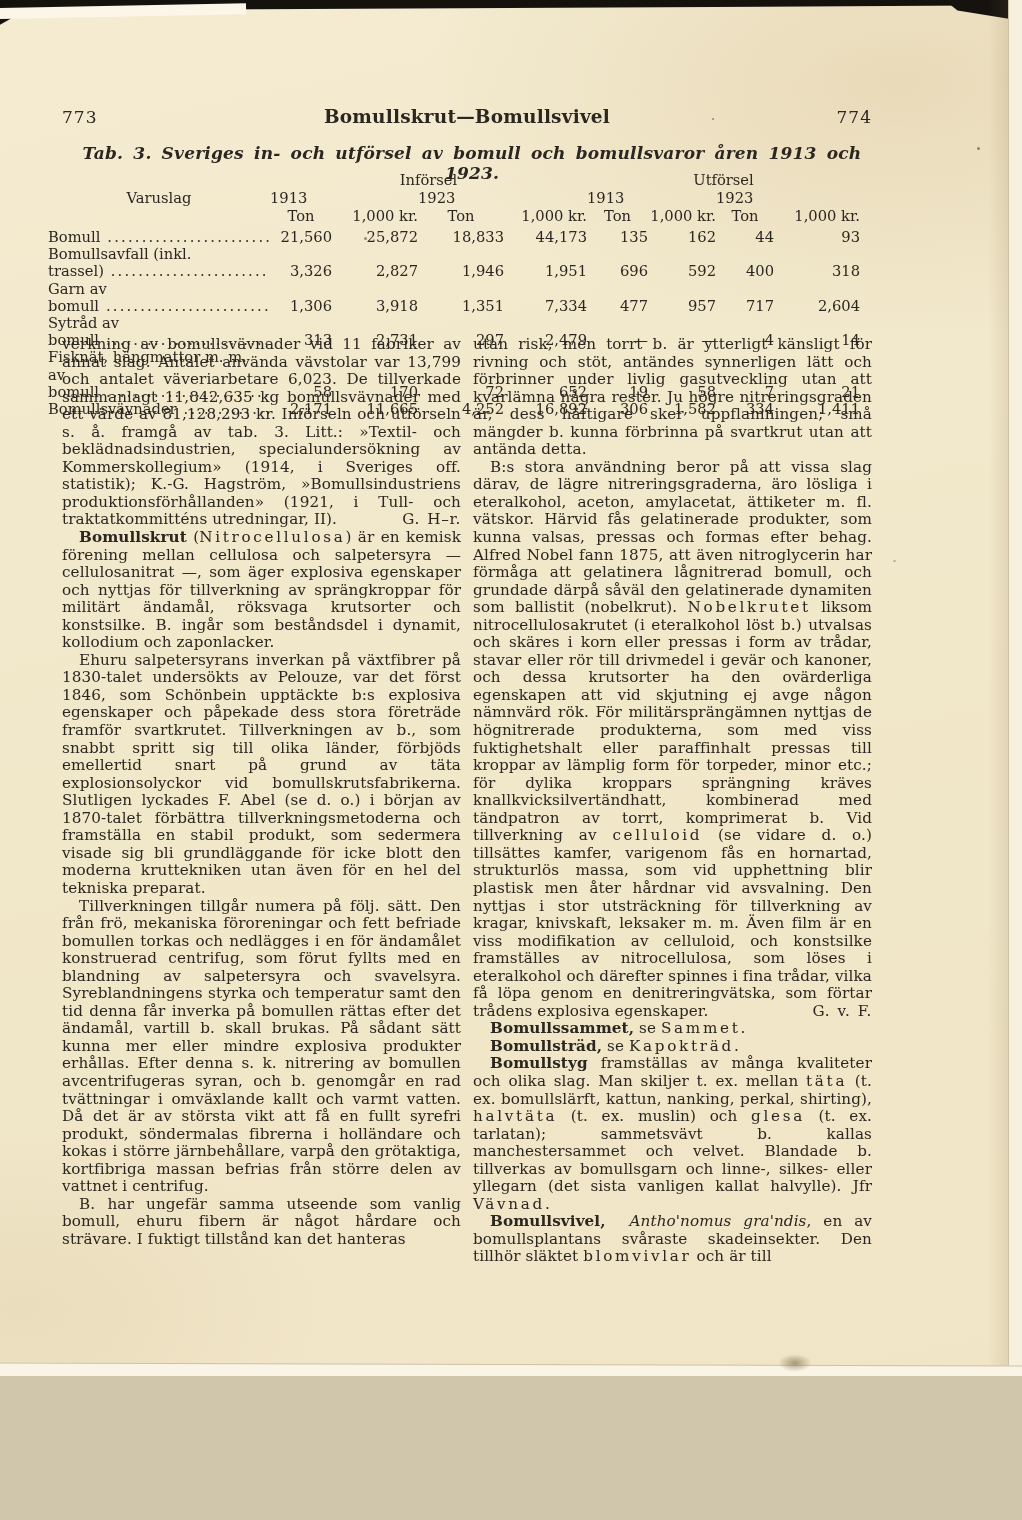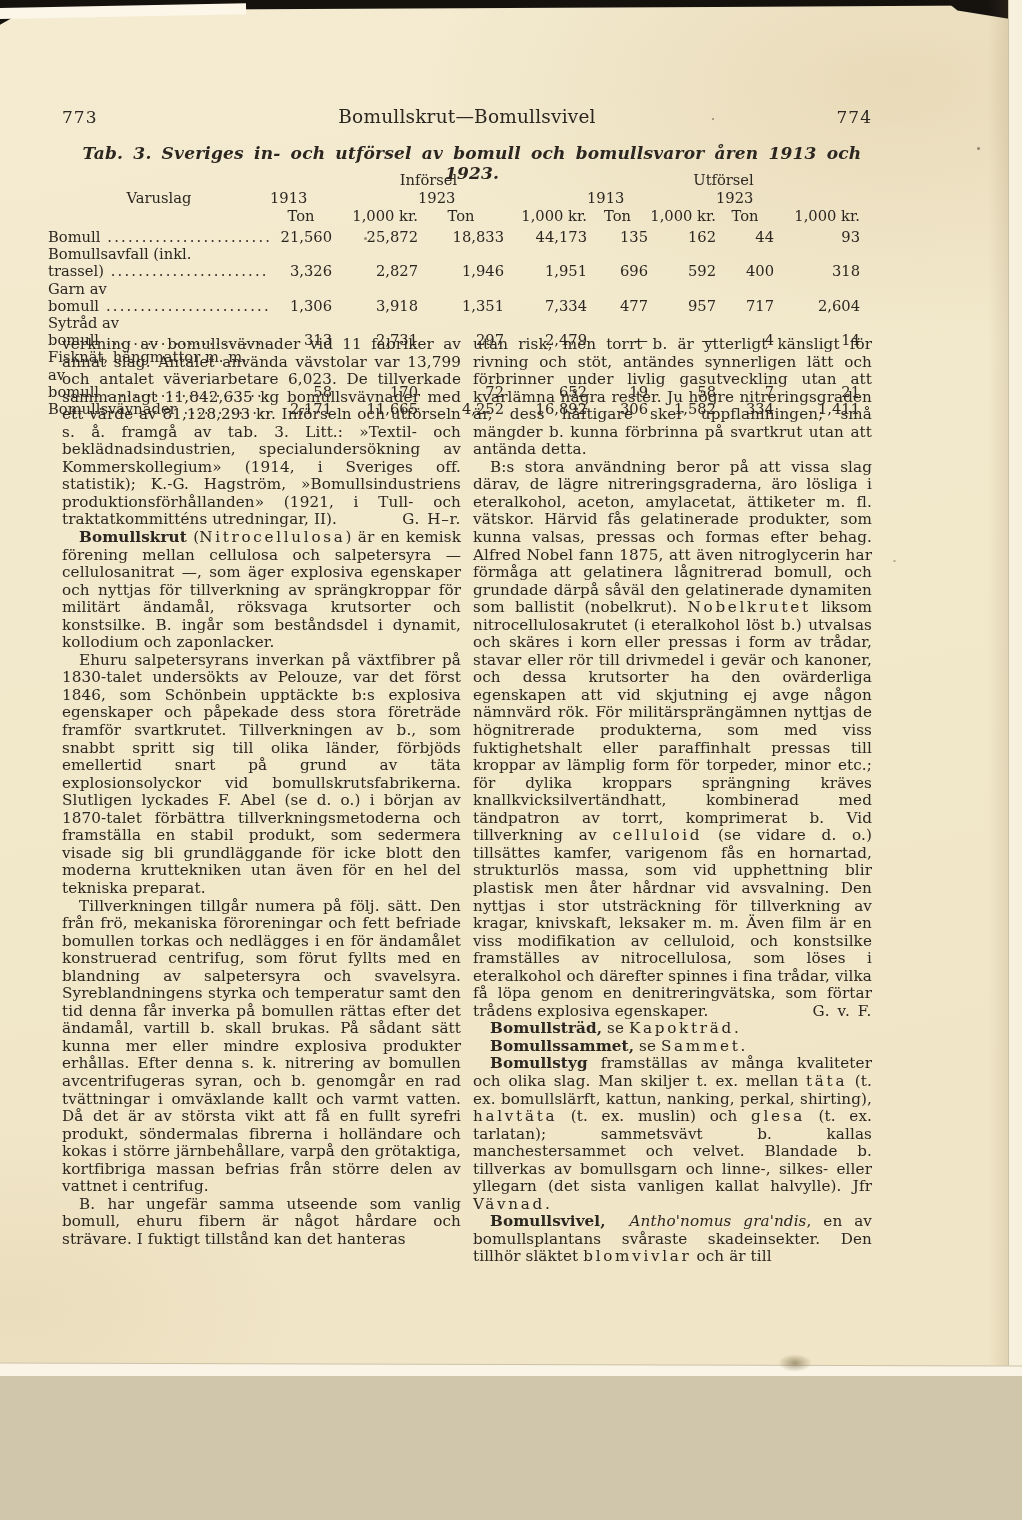--- a/index.html
+++ b/index.html
@@ -38,21 +38,21 @@
   .sp1 { left:364px; top:237px; width:3px; height:3px; }
   .sp2 { left:977px; top:147px; width:3px; height:3px; }
   .sp3 { left:712px; top:118px; width:2px; height:2px; }
   .sp4 { left:893px; top:560px; width:3px; height:2px; opacity:.6; }
 
   
   .page-head { position:absolute; top:106px; left:62px; width:810px; display:flex; align-items:baseline;
                font-size:17px; }
   .pn { width:90px; letter-spacing:1px; }
   .pn.right { text-align:right; }
-  .head-title { flex:1; text-align:center; font-weight:normal; font-size:18.5px; letter-spacing:0.2px; }
+  .head-title { flex:1; text-align:center; font-weight:bold; font-size:18.5px; letter-spacing:0.2px; }
 
   
   .tab-caption { position:absolute; top:143px; left:62px; width:820px; text-align:center;
                  font-style:italic; font-weight:bold; font-size:17px; word-spacing:4px;
                  letter-spacing:0.2px; }
   table.trade { position:absolute; top:171px; left:48px; width:812px; table-layout:fixed;
                 border-collapse:collapse; font-size:14.7px; }
   table.trade th { font-weight:normal; line-height:18px; }
   th.grp { text-align:center; }
   th.vs  { text-align:center; }
@@ -214,20 +214,20 @@
     <div class="col" id="col-left">
         <p class="para"><span>verkning av bomullsvävnader vid 11 fabriker av annat slag. Antalet använda vävstolar var 13,799 och antalet väveriarbetare 6,023. De tillverkade sammanlagt 11,842,635 kg bomullsvävnader med ett värde av 81,128,293 kr. Införseln och utförseln s. å. framgå av tab. 3. Litt.: »Textil- och beklädnadsindustrien, specialundersökning av Kommerskollegium» (1914, i Sveriges off. statistik); K.-G. Hagström, »Bomullsindustriens produktionsförhållanden» (1921, i Tull- och traktatkommitténs utredningar, II).</span><span class="sig">G. H–r.</span></p>
         <p class="para ind"><span class="b">Bomullskrut</span><span> (</span><span class="s">Nitrocellulosa</span><span>) är en kemisk förening mellan cellulosa och salpetersyra — cellulosanitrat —, som äger explosiva egenskaper och nyttjas för tillverkning av sprängkroppar för militärt ändamål, röksvaga krutsorter och konstsilke. B. ingår som beståndsdel i dynamit, kollodium och zaponlacker.</span></p>
         <p class="para ind"><span>Ehuru salpetersyrans inverkan på växtfibrer på 1830-talet undersökts av Pelouze, var det först 1846, som Schönbein upptäckte b:s explosiva egenskaper och påpekade dess stora företräde framför svartkrutet. Tillverkningen av b., som snabbt spritt sig till olika länder, förbjöds emellertid snart på grund av täta explosionsolyckor vid bomullskrutsfabrikerna. Slutligen lyckades F. Abel (se d. o.) i början av 1870-talet förbättra tillverkningsmetoderna och framställa en stabil produkt, som sedermera visade sig bli grundläggande för icke blott den moderna kruttekniken utan även för en hel del tekniska preparat.</span></p>
         <p class="para ind"><span>Tillverkningen tillgår numera på följ. sätt. Den från frö, mekaniska föroreningar och fett befriade bomullen torkas och nedlägges i en för ändamålet konstruerad centrifug, som förut fyllts med en blandning av salpetersyra och svavelsyra. Syreblandningens styrka och temperatur samt den tid denna får inverka på bomullen rättas efter det ändamål, vartill b. skall brukas. På sådant sätt kunna mer eller mindre explosiva produkter erhållas. Efter denna s. k. nitrering av bomullen avcentrifugeras syran, och b. genomgår en rad tvättningar i omväxlande kallt och varmt vatten. Då det är av största vikt att få en fullt syrefri produkt, söndermalas fibrerna i holländare och kokas i större järnbehållare, varpå den grötaktiga, kortfibriga massan befrias från större delen av vattnet i centrifug.</span></p>
         <p class="para ind"><span>B. har ungefär samma utseende som vanlig bomull, ehuru fibern är något hårdare och strävare. I fuktigt tillstånd kan det hanteras</span></p>
       </div>
     <div class="col" id="col-right">
         <p class="para"><span>utan risk, men torrt b. är ytterligt känsligt för rivning och stöt, antändes synnerligen lätt och förbrinner under livlig gasutveckling utan att kvarlämna några rester. Ju högre nitreringsgraden är, dess häftigare sker uppflamningen; små mängder b. kunna förbrinna på svartkrut utan att antända detta.</span></p>
         <p class="para ind"><span>B:s stora användning beror på att vissa slag därav, de lägre nitreringsgraderna, äro lösliga i eteralkohol, aceton, amylacetat, ättiketer m. fl. vätskor. Härvid fås gelatinerade produkter, som kunna valsas, pressas och formas efter behag. Alfred Nobel fann 1875, att även nitroglycerin har förmåga att gelatinera lågnitrerad bomull, och grundade därpå såväl den gelatinerade dynamiten som ballistit (nobelkrut). </span><span class="s">Nobelkrutet</span><span> liksom nitrocellulosakrutet (i eteralkohol löst b.) utvalsas och skäres i korn eller pressas i form av trådar, stavar eller rör till drivmedel i gevär och kanoner, och dessa krutsorter ha den ovärderliga egenskapen att vid skjutning ej avge någon nämnvärd rök. För militärsprängämnen nyttjas de högnitrerade produkterna, som med viss fuktighetshalt eller paraffinhalt pressas till kroppar av lämplig form för torpeder, minor etc.; för dylika kroppars sprängning kräves knallkvicksilvertändhatt, kombinerad med tändpatron av torrt, komprimerat b. Vid tillverkning av </span><span class="s">celluloid</span><span> (se vidare d. o.) tillsättes kamfer, varigenom fås en hornartad, strukturlös massa, som vid upphettning blir plastisk men åter hårdnar vid avsvalning. Den nyttjas i stor utsträckning för tillverkning av kragar, knivskaft, leksaker m. m. Även film är en viss modifikation av celluloid, och konstsilke framställes av nitrocellulosa, som löses i eteralkohol och därefter spinnes i fina trådar, vilka få löpa genom en denitreringvätska, som förtar trådens explosiva egenskaper.</span><span class="sig">G. v. F.</span></p>
+        <p class="para ind"><span class="b">Bomullssammet,</span><span> se </span><span class="s">Sammet</span><span>.</span></p>
         <p class="para ind"><span class="b">Bomullsträd,</span><span> se </span><span class="s">Kapokträd</span><span>.</span></p>
-        <p class="para ind"><span class="b">Bomullssammet,</span><span> se </span><span class="s">Sammet</span><span>.</span></p>
         <p class="para ind"><span class="b">Bomullstyg</span><span> framställas av många kvaliteter och olika slag. Man skiljer t. ex. mellan </span><span class="s">täta</span><span> (t. ex. bomullslärft, kattun, nanking, perkal, shirting), </span><span class="s">halvtäta</span><span> (t. ex. muslin) och </span><span class="s">glesa</span><span> (t. ex. tarlatan); sammetsvävt b. kallas manchestersammet och velvet. Blandade b. tillverkas av bomullsgarn och linne-, silkes- eller yllegarn (det sista vanligen kallat halvylle). Jfr </span><span class="s">Vävnad</span><span>.</span></p>
         <p class="para ind"><span class="b">Bomullsvivel,</span><span> </span><span class="i">Antho'nomus gra'ndis</span><span>, en av bomullsplantans svåraste skadeinsekter. Den tillhör släktet </span><span class="s">blomvivlar</span><span> och är till</span></p>
       </div>
   </div>
 
 </div>
 
 </body></html>

